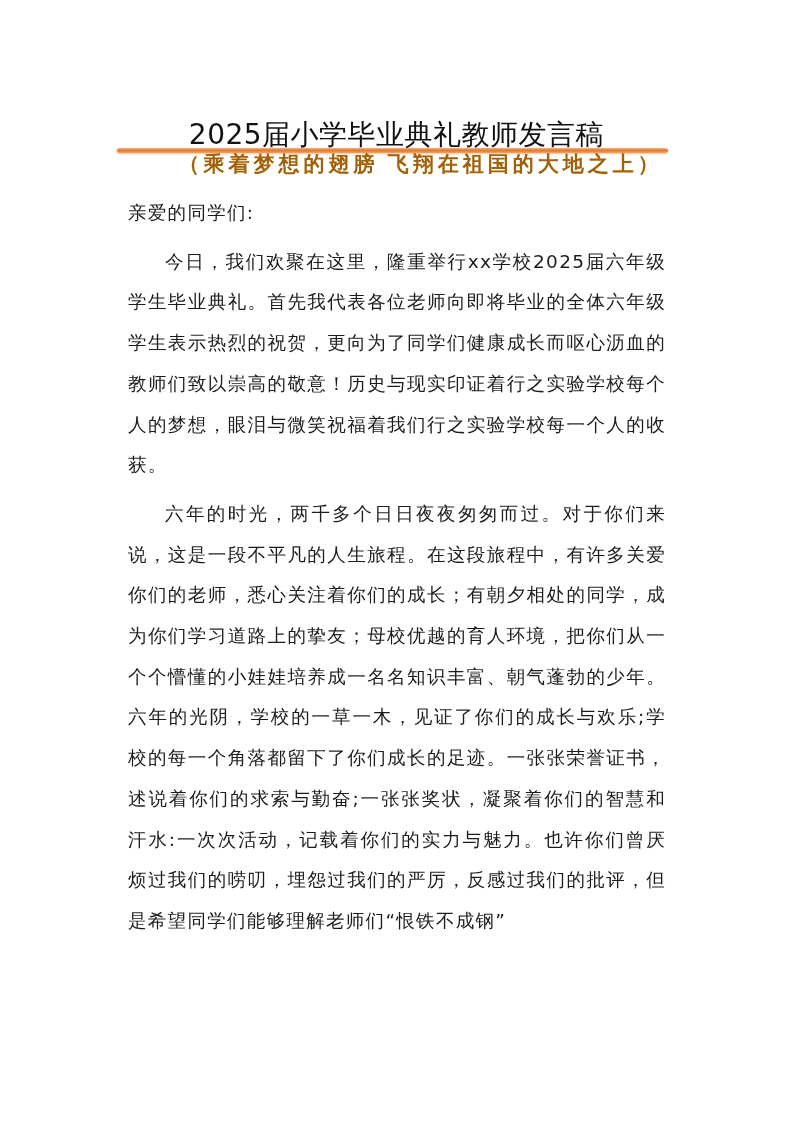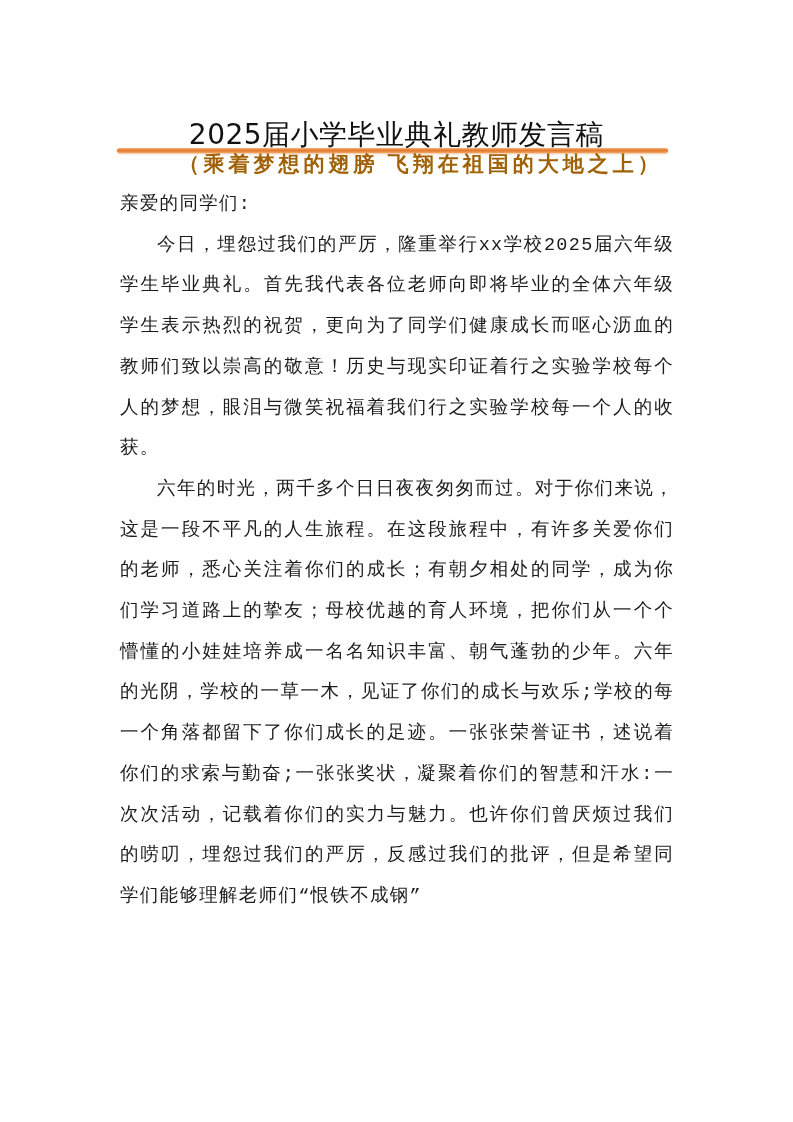--- a/index.html
+++ b/index.html
@@ -65,38 +65,37 @@
     top: 185px;
     width: 554px;
     font-size: 18.5px;
     line-height: 40.7px;
     color: #1c1c1c;
     font-family: "DejaVu Sans", "Liberation Sans", sans-serif;
     text-align: justify;
     letter-spacing: 1.3px;
   }
   .body-text p {
-    margin: 0;
+    margin: 8px;
     padding: 0;
-    font-family: Liberation Mono, monospace;
   }
   .body-text p.indent {
     text-indent: 2em;
   }
 </style>
 </head>
 <body>
 
 <div class="page">
 
   <h1 class="title">2025届小学毕业典礼教师发言稿</h1>
 
   <div class="deco-line"></div>
 
   <div class="subtitle">（乘着梦想的翅膀 飞翔在祖国的大地之上）</div>
 
   <div class="body-text">
     <p>亲爱的同学们:</p>
-    <p class="indent">今日，埋怨过我们的严厉，隆重举行xx学校2025届六年级学生毕业典礼。首先我代表各位老师向即将毕业的全体六年级学生表示热烈的祝贺，更向为了同学们健康成长而呕心沥血的教师们致以崇高的敬意！历史与现实印证着行之实验学校每个人的梦想，眼泪与微笑祝福着我们行之实验学校每一个人的收获。</p>
+    <p class="indent">今日，我们欢聚在这里，隆重举行xx学校2025届六年级学生毕业典礼。首先我代表各位老师向即将毕业的全体六年级学生表示热烈的祝贺，更向为了同学们健康成长而呕心沥血的教师们致以崇高的敬意！历史与现实印证着行之实验学校每个人的梦想，眼泪与微笑祝福着我们行之实验学校每一个人的收获。</p>
     <p class="indent">六年的时光，两千多个日日夜夜匆匆而过。对于你们来说，这是一段不平凡的人生旅程。在这段旅程中，有许多关爱你们的老师，悉心关注着你们的成长；有朝夕相处的同学，成为你们学习道路上的挚友；母校优越的育人环境，把你们从一个个懵懂的小娃娃培养成一名名知识丰富、朝气蓬勃的少年。六年的光阴，学校的一草一木，见证了你们的成长与欢乐;学校的每一个角落都留下了你们成长的足迹。一张张荣誉证书，述说着你们的求索与勤奋;一张张奖状，凝聚着你们的智慧和汗水:一次次活动，记载着你们的实力与魅力。也许你们曾厌烦过我们的唠叨，埋怨过我们的严厉，反感过我们的批评，但是希望同学们能够理解老师们“恨铁不成钢”</p>
   </div>
 
 </div>
 
 </body></html>

